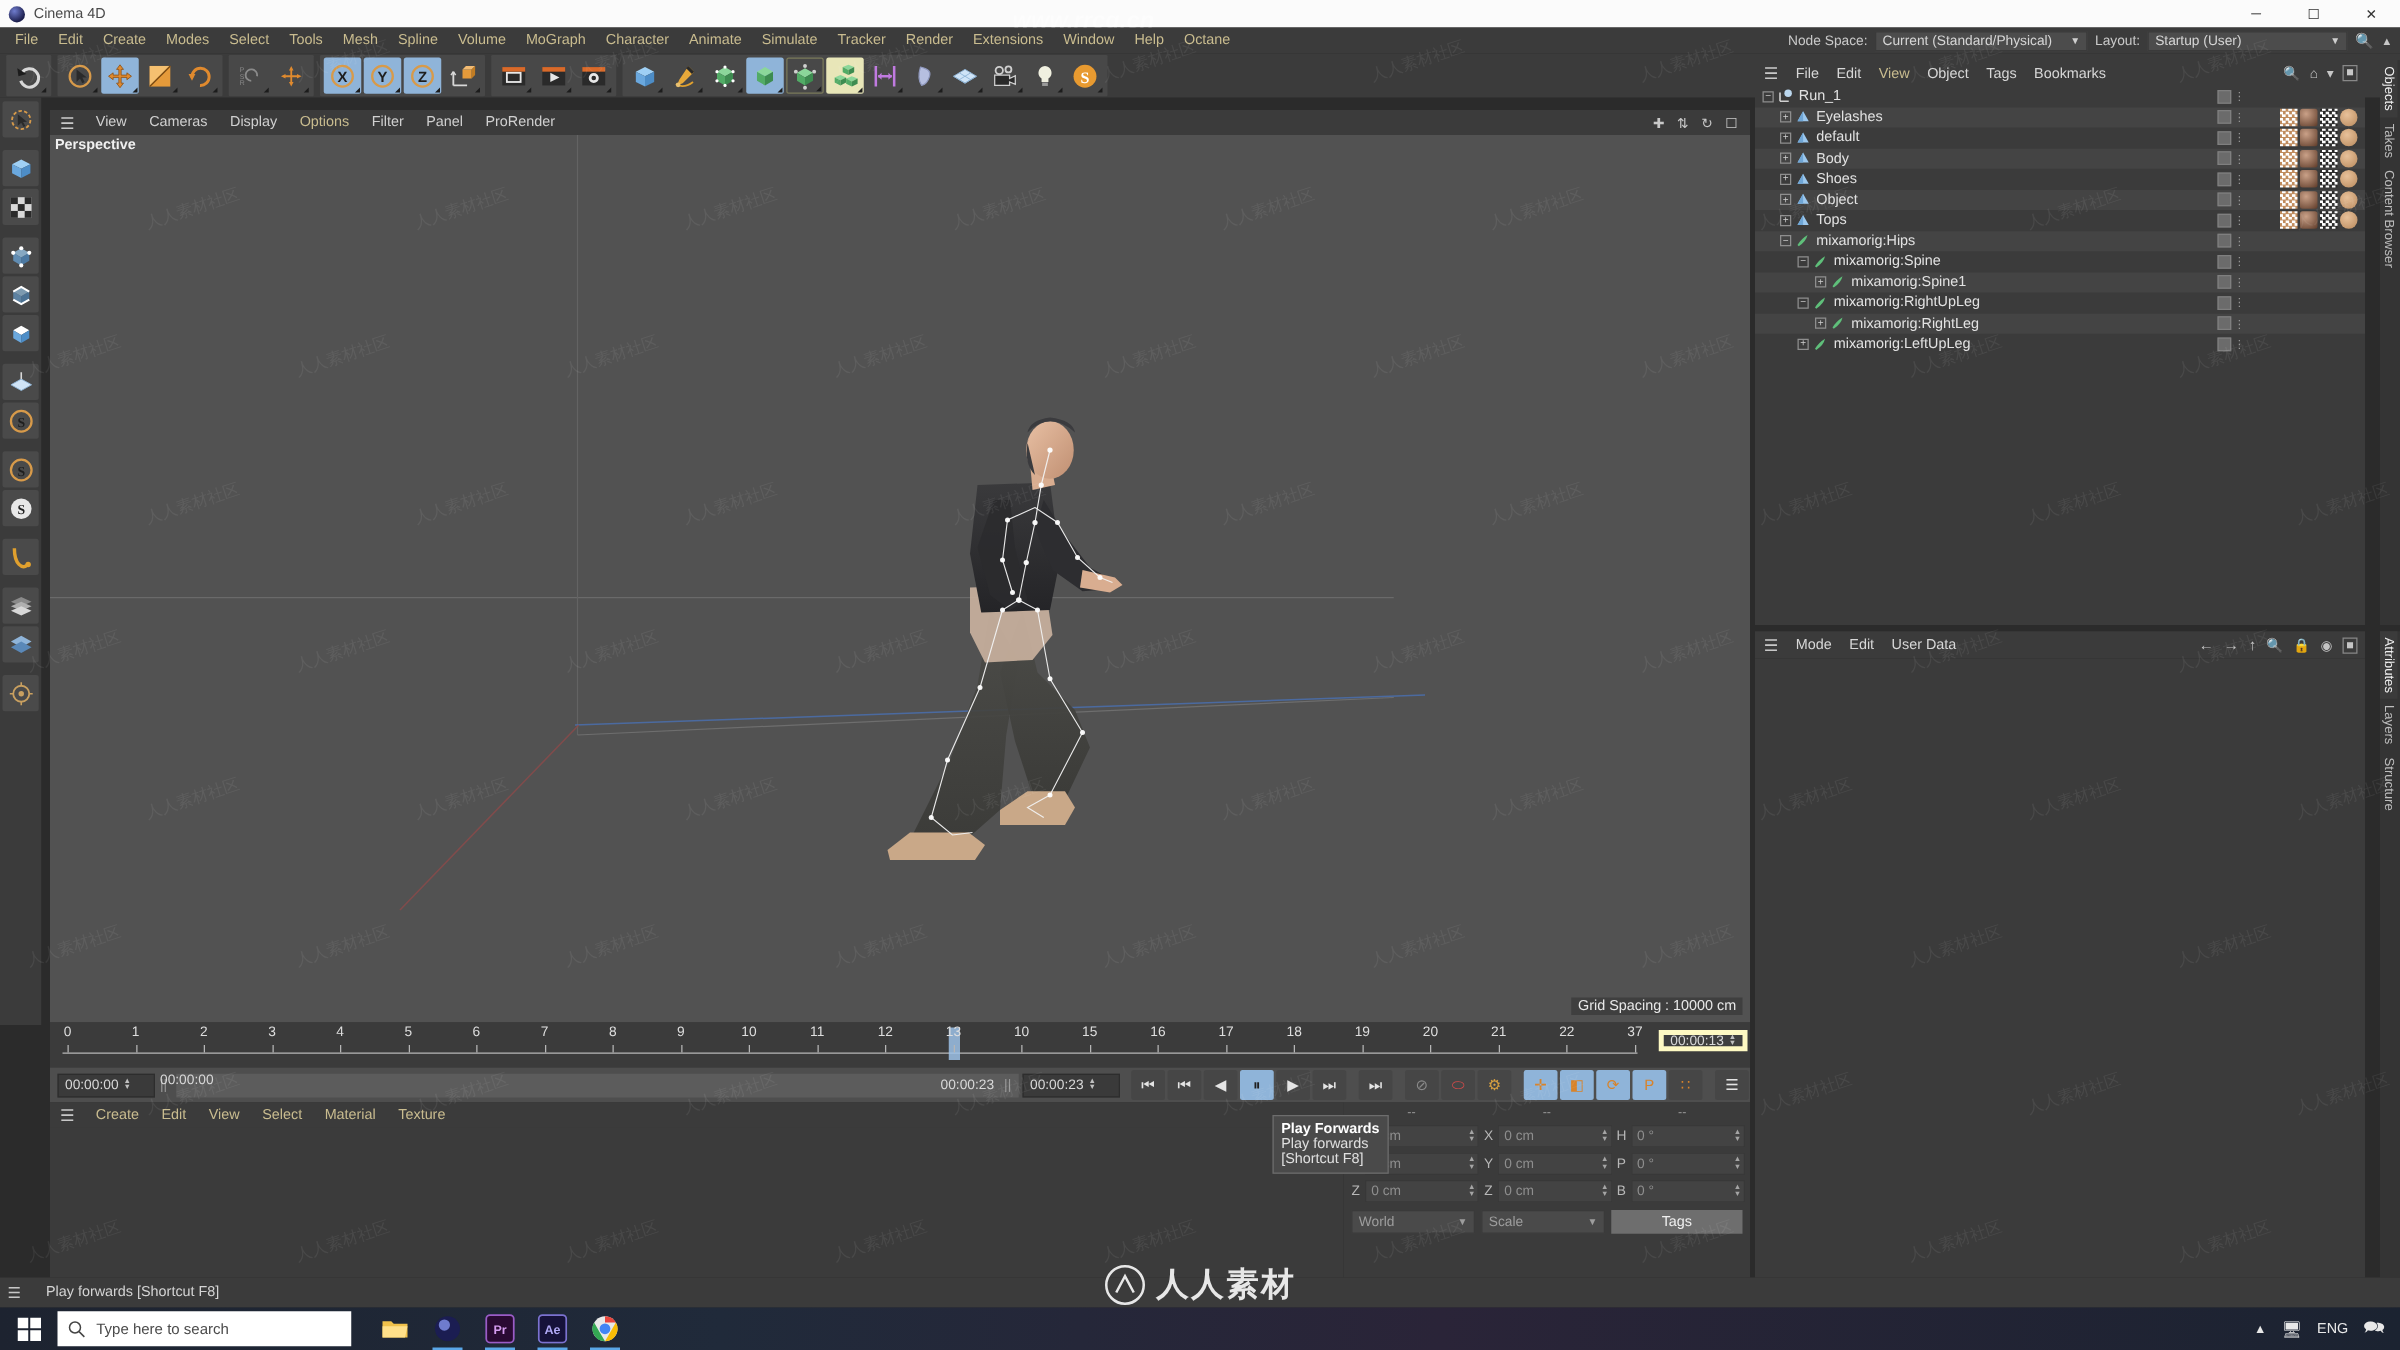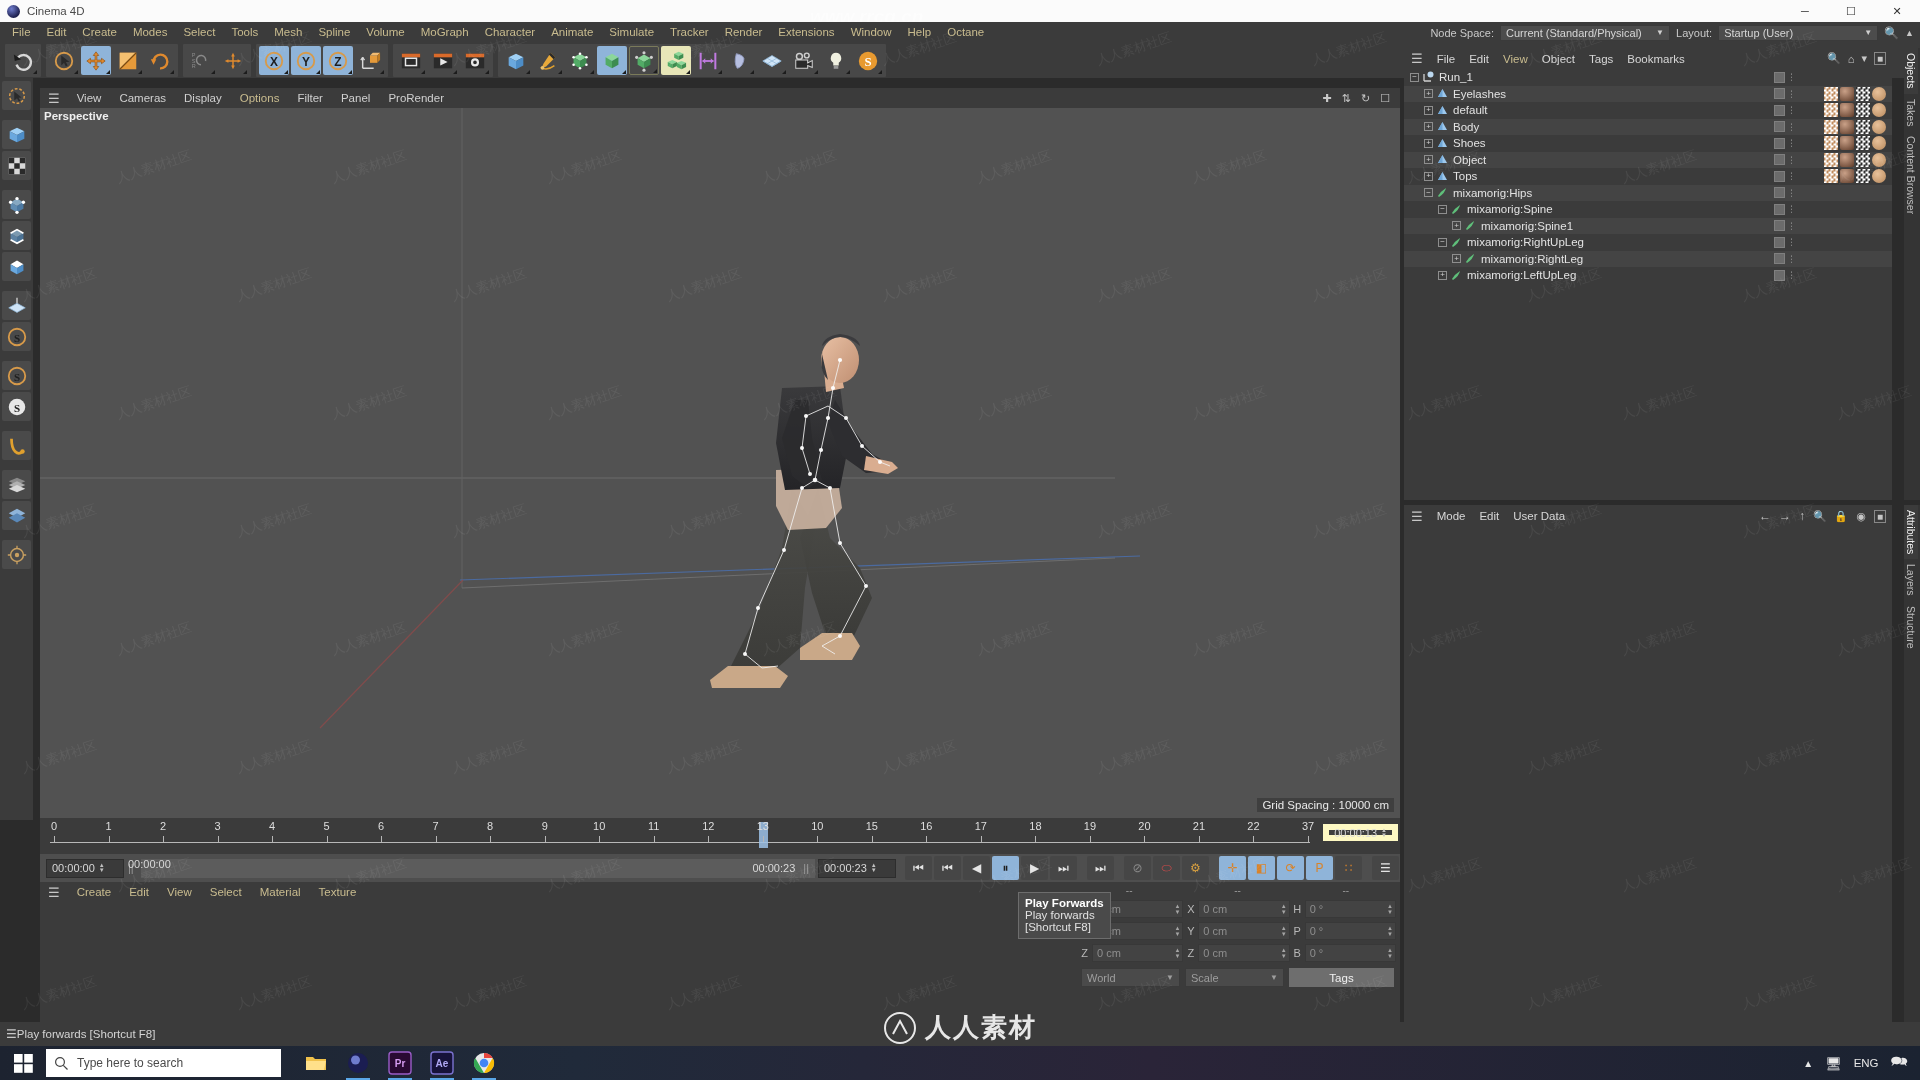--- a/index.html
+++ b/index.html
@@ -61,21 +61,21 @@
   #grid-spacing { position:absolute; right:6px; bottom:6px; font-size:11.5px; color:#e8e8e8;
      background:rgba(40,40,40,.45); padding:1px 5px; }
 
   
   #timeline { position:absolute; left:40px; top:818px; width:1360px; height:36px; background:#3b3b3b; }
   #tl-ruler { position:relative; width:1360px; height:36px; }
   .tick { position:absolute; top:18px; width:1px; height:6px; background:#b6b6b6; }
   .tnum { position:absolute; top:2px; font-size:11px; color:#dedede; transform:translateX(-50%); }
   #tl-line { position:absolute; left:10px; right:90px; top:24px; height:1px; background:#b8b8b8; }
   #playhead { position:absolute; top:4px; width:9px; height:26px; background:#9dc2e8; opacity:.85; }
-  #tl-end { position:absolute; right:2px; top:6px; height:17px; background:#3f3f3f; border:6px solid #fef9c3;
+  #tl-end { position:absolute; right:2px; top:6px; height:17px; background:#3f3f3f; border:4px solid #fef9c3;
      color:#d8d8d8; font-size:11px; display:flex;align-items:center; padding:0 5px; }
   .spin { display:inline-flex; flex-direction:column; margin-left:4px; font-size:6px; color:#c0c0c0; line-height:5px;}
 
   
   #transport { position:absolute; left:40px; top:854px; width:1360px; height:28px; background:#4e4e4e;
      display:flex; align-items:center; }
   .tfield { height:19px; background:#3a3a3a; border:1px solid #2d2d2d; color:#d8d8d8; font-size:11px;
       display:flex;align-items:center; padding:0 5px; }
   #tbar-track { flex:1; height:19px; background:#5c5c5c; margin:0 3px; display:flex; align-items:center;
       justify-content:flex-end; padding-right:6px; gap:8px; color:#d8d8d8; font-size:11px;}
@@ -146,21 +146,21 @@
   #attrbody { position:absolute; left:1404px; top:527px; width:488px; height:495px; background:#3b3b3b; }
 
   .vtabs { position:absolute; right:0; width:16px; background:#343434; }
   .vtab { writing-mode:vertical-rl; font-size:10.5px; color:#bdbdbd; padding:5px 1px;
      text-align:left; }
   .vtab.on { color:#f0f0f0; background:#3b3b3b; }
 
   
   #statusbar { position:absolute; left:0; top:1022px; width:1920px; height:24px; background:#3b3b3b;
      display:flex; align-items:center; }
-  #statusbar .sb-text { font-size:11.5px; color:#d4d4d4; margin-left:0; }
+  #statusbar .sb-text { font-size:11.5px; color:#d4d4d4; margin-left:20px; }
 
   
   #taskbar { position:absolute; left:0; top:1046px; width:1920px; height:34px;
      background:linear-gradient(90deg,#1d2330 0%,#202a3a 30%,#2a2438 60%,#1b2331 100%); display:flex; align-items:center;}
   #startbtn { width:46px;height:34px; display:flex;align-items:center;justify-content:center; }
   #searchbox { width:235px; height:28px; background:#ffffff; display:flex; align-items:center;
       padding:0 8px; gap:8px; }
   #searchbox .sp { font-size:12px; color:#4a4a4a; }
   .tbicon { width:42px;height:34px; display:flex;align-items:center;justify-content:center; position:relative;}
   .tbicon.running:after { content:""; position:absolute; bottom:0; left:9px; width:24px;height:2px;

